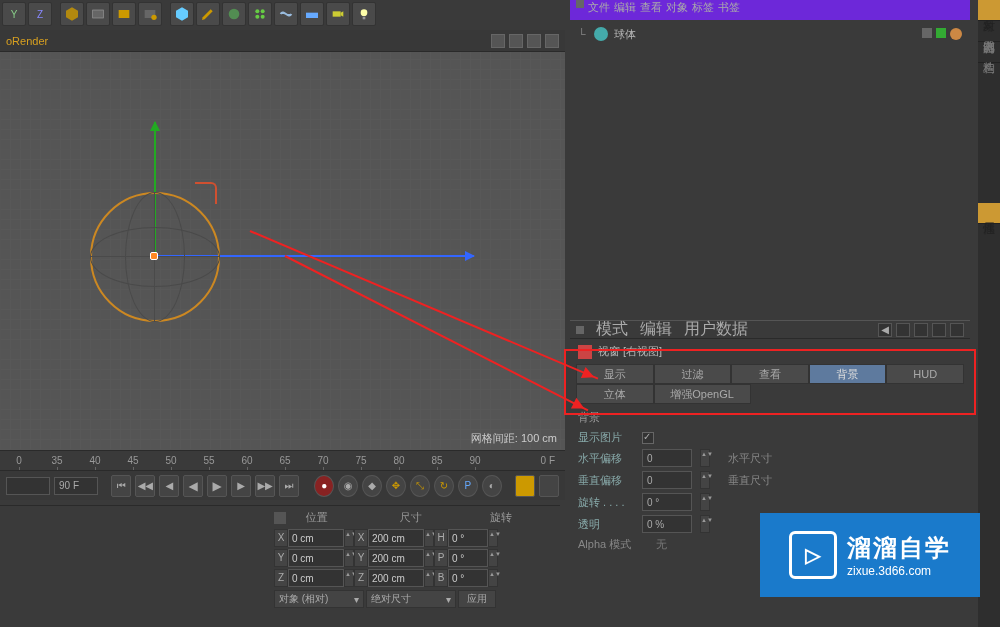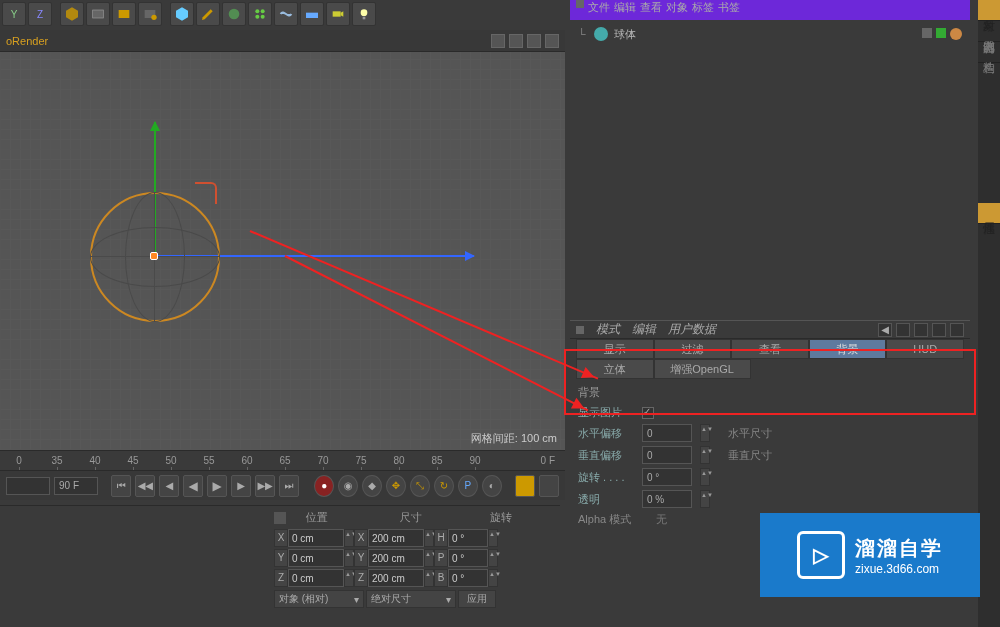--- a/index.html
+++ b/index.html
@@ -75,21 +75,21 @@
 .om-handle { width: 8px; height: 8px; background: #666; }
 
 
 .right-tabs { position: absolute; top: 0; right: 0; width: 22px; height: 627px; background: #2e2e2e; display: flex; flex-direction: column; }
 .rtab { writing-mode: vertical-rl; padding: 10px 3px; color: #777; font-size: 12px; cursor: pointer; border-bottom: 1px solid #222; }
 .rtab.active { background: #cc9933; color: #222; }
 
 
 .attrib-area { position: absolute; top: 320px; left: 570px; width: 400px; height: 307px; background: #3a3a3a; border-top: 1px solid #555; }
 .attrib-menu { height: 18px; display: flex; align-items: center; padding: 0 6px; gap: 12px; background: #3a3a3a; border-bottom: 1px solid #2a2a2a; }
-.attrib-menu span { color: #aaa; font-size: 12px; cursor: pointer; font-style: italic; }
+.attrib-menu span { color: #aaa; font-size: 16px; cursor: pointer; }
 .attrib-menu .right-icons { margin-left: auto; display: flex; gap: 4px; }
 .attrib-menu .right-icons > * { width: 14px; height: 14px; background: #333; border: 1px solid #555; }
 .attrib-title { display: flex; align-items: center; gap: 6px; padding: 5px 8px; }
 .attrib-title-ico { width: 14px; height: 14px; background: #c44; }
 .attrib-tabs { margin: 0 6px; }
 .attrib-tabs-row { display: flex; }
 .attrib-tab { flex: 1; height: 20px; background: #4a4a4a; border: 1px solid #333; color: #aaa; font-size: 11px; text-align: center; line-height: 18px; cursor: pointer; }
 .attrib-tab.active { background: #5e7a9e; color: #ddd; }
 .redbox { position: absolute; top: 349px; left: 564px; width: 412px; height: 66px; border: 2px solid #e22; pointer-events: none; z-index: 5; }
 .attrib-section-title { padding: 6px 8px 3px; color: #999; font-size: 11px; }
@@ -104,21 +104,21 @@
 
 .arrow { position: absolute; background: #e22; height: 2px; transform-origin: left center; z-index: 6; pointer-events: none; }
 .arrow::after { content: ""; position: absolute; right: -2px; top: -5px; border: 6px solid transparent; border-left: 12px solid #e22; }
 .arrow1 { top: 230px; left: 250px; width: 378px; transform: rotate(23deg); }
 .arrow2 { top: 255px; left: 285px; width: 340px; transform: rotate(27deg); }
 
 
 .watermark { position: absolute; bottom: 30px; right: 20px; width: 220px; height: 84px; background: #1a7acb; display: flex; align-items: center; justify-content: center; gap: 10px; z-index: 9; }
 .wm-logo { width: 48px; height: 48px; border: 3px solid #fff; border-radius: 6px; display: flex; align-items: center; justify-content: center; color: #fff; font-size: 20px; font-weight: bold; }
 .wm-text { display: flex; flex-direction: column; align-items: flex-start; color: #fff; }
-.wm-main { font-size: 20px; font-weight: bold; letter-spacing: 2px; }
+.wm-main { font-size: 24px; font-weight: bold; letter-spacing: 2px; }
 .wm-sub { font-size: 12px; }
 
 
 .bl-area { position: absolute; top: 505px; left: 0; width: 270px; height: 115px; background: #3a3a3a; border-top: 1px solid #2a2a2a; }
 .frame-label-end { margin-left: auto; color: #999; font-size: 10px; padding-right: 10px; }
 </style>
 </head>
 <body>
 
 <div class="top-toolbar">
@@ -358,20 +358,24 @@
     <span>编辑</span>
     <span>用户数据</span>
     <div class="right-icons">
       <div style="color:#aaa;text-align:center;font-size:10px">◀</div>
       <div></div>
       <div></div>
       <div></div>
       <div></div>
     </div>
   </div>
+  <div class="attrib-title">
+    <div class="attrib-title-ico"></div>
+    <span>视窗 [右视图]</span>
+  </div>
   <div class="attrib-tabs">
     <div class="attrib-tabs-row">
       <div class="attrib-tab">显示</div>
       <div class="attrib-tab">过滤</div>
       <div class="attrib-tab">查看</div>
       <div class="attrib-tab active">背景</div>
       <div class="attrib-tab">HUD</div>
     </div>
     <div class="attrib-tabs-row">
       <div class="attrib-tab" style="flex:0 0 20%">立体</div>

